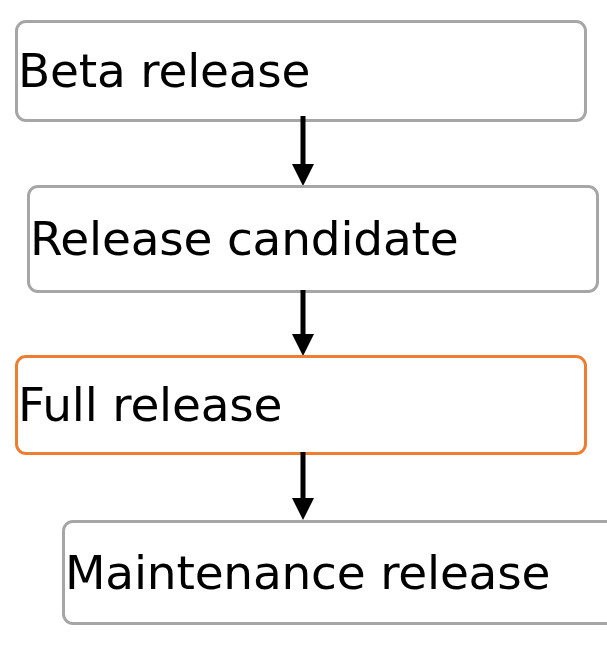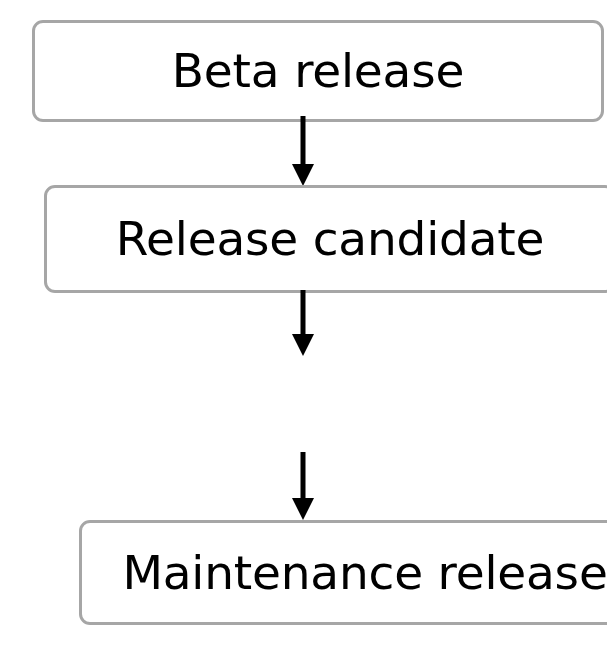--- a/index.html
+++ b/index.html
@@ -16,30 +16,29 @@
 
   #flowchart {
     position: relative;
     width: 607px;
     height: 652px;
     background: #ffffff;
   }
 
   .node-box {
     position: absolute;
-    left: 32px;
+    left: 15px;
     width: 566px;              
     box-sizing: content-box;
     background: #ffffff;
     border-style: solid;
     border-width: 3px;
     border-radius: 11px;
     display: flex;
     align-items: center;
-    justify-content: center;
   }
 
   .node-box.gray   { border-color: #a6a6a6; }
   .node-box.orange { border-color: #ed7d31; }
 
   .node-label {
     font-family: "DejaVu Sans", "Liberation Sans", sans-serif;
     font-size: 47px;
     font-weight: 400;
     color: #000000;
@@ -88,20 +87,23 @@
     <span class="node-label" style="color: rgb(0, 0, 0);">Release candidate</span>
   </div>
 
   <div id="connector-2" class="connector">
     <svg viewBox="0 0 607 68" preserveAspectRatio="none" xmlns="http://www.w3.org/2000/svg">
       <rect x="300.5" y="0" width="5" height="46" fill="#000000"></rect>
       <polygon points="292,44 314,44 303,66" fill="#000000"></polygon>
     </svg>
   </div>
 
+  <div id="node-3" class="node-box orange" style="border-color: rgb(237, 125, 49); background: rgb(255, 255, 255);">
+    <span class="node-label" style="color: rgb(0, 0, 0);">Full release</span>
+  </div>
 
   <div id="connector-3" class="connector">
     <svg viewBox="0 0 607 71" preserveAspectRatio="none" xmlns="http://www.w3.org/2000/svg">
       <rect x="300.5" y="0" width="5" height="48" fill="#000000"></rect>
       <polygon points="292,46 314,46 303,68" fill="#000000"></polygon>
     </svg>
   </div>
 
   <div id="node-4" class="node-box gray" style="border-color: rgb(166, 166, 166); background: rgb(255, 255, 255); margin-left: 47px;">
     <span class="node-label" style="color: rgb(0, 0, 0);">Maintenance release</span>

